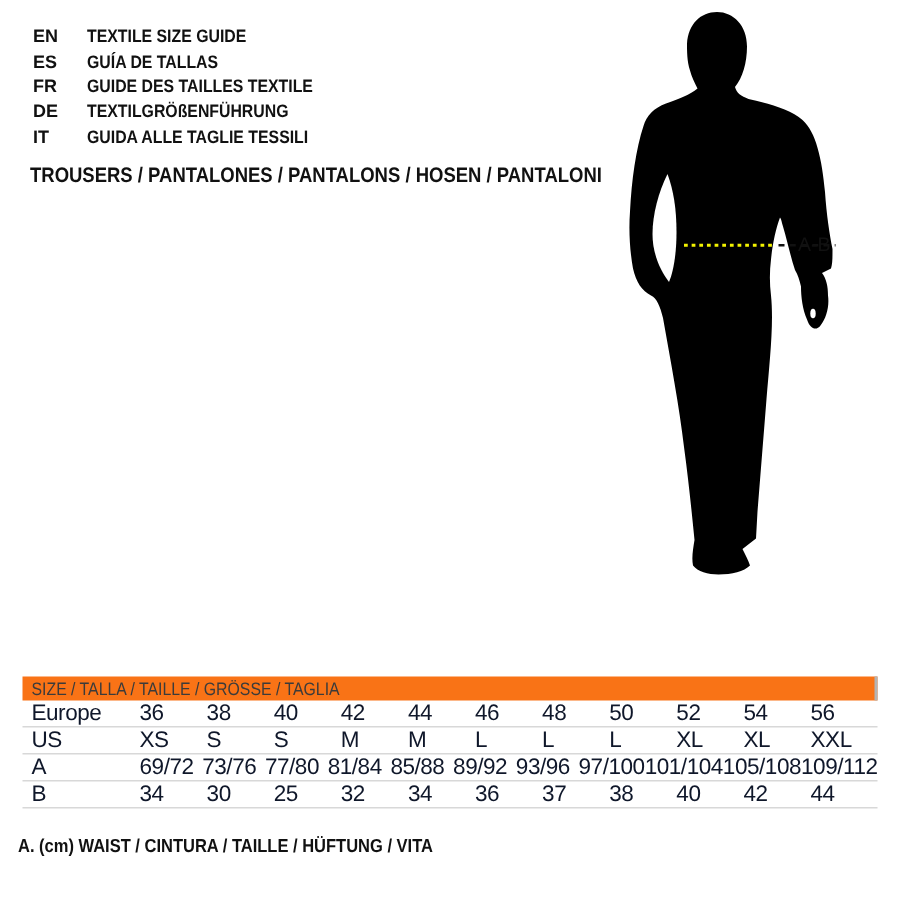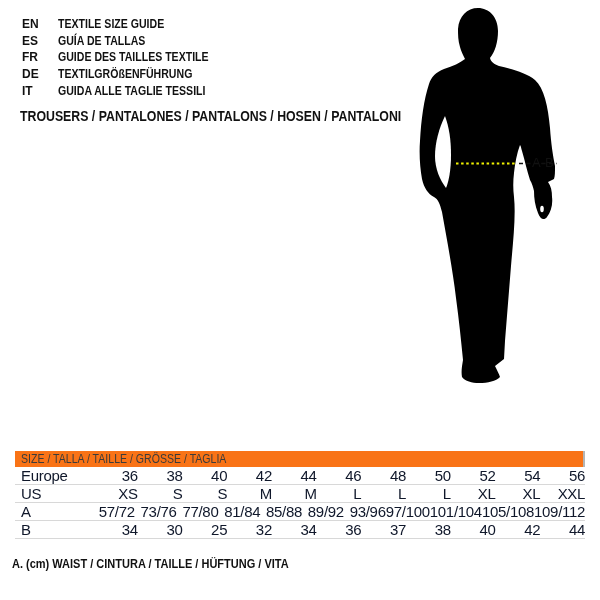--- a/index.html
+++ b/index.html
@@ -23,21 +23,21 @@
   
   #section-title{position:absolute;left:18px;top:424px;font-size:12.5px;font-weight:bold;line-height:16px;}
 
   
   #size-table{position:absolute;left:15px;top:451px;width:570px;}
   .st-header{height:16px;line-height:16px;background:#f97316;font-size:12px;color:#3b3b3b;
              padding-left:6px;box-sizing:border-box;border-right:2px solid #b4b4b4;}
   .st-row{display:flex;height:17px;line-height:17px;border-bottom:1px solid #d8d8d8;
           font-size:15px;color:#0f172a;letter-spacing:-0.3px;}
   .st-label{width:78px;padding-left:6px;box-sizing:border-box;}
-  .st-cell{flex:1;text-align:right;}
+  .st-cell{flex:1;text-align:left;}
 
   
   #footnotes{position:absolute;left:12px;top:556px;}
   .footnote{height:17px;line-height:17px;font-size:12.5px;font-weight:bold;}
 </style>
 </head>
 <body>
 
 <div id="stage">
 
@@ -149,21 +149,21 @@
       <div class="st-cell">L</div>
       <div class="st-cell">L</div>
       <div class="st-cell">L</div>
       <div class="st-cell">XL</div>
       <div class="st-cell">XL</div>
       <div class="st-cell">XXL</div>
     </div>
 
     <div class="st-row">
       <div class="st-label">A</div>
-      <div class="st-cell">57/72</div>
+      <div class="st-cell">69/72</div>
       <div class="st-cell">73/76</div>
       <div class="st-cell">77/80</div>
       <div class="st-cell">81/84</div>
       <div class="st-cell">85/88</div>
       <div class="st-cell">89/92</div>
       <div class="st-cell">93/96</div>
       <div class="st-cell">97/100</div>
       <div class="st-cell">101/104</div>
       <div class="st-cell">105/108</div>
       <div class="st-cell">109/112</div>

